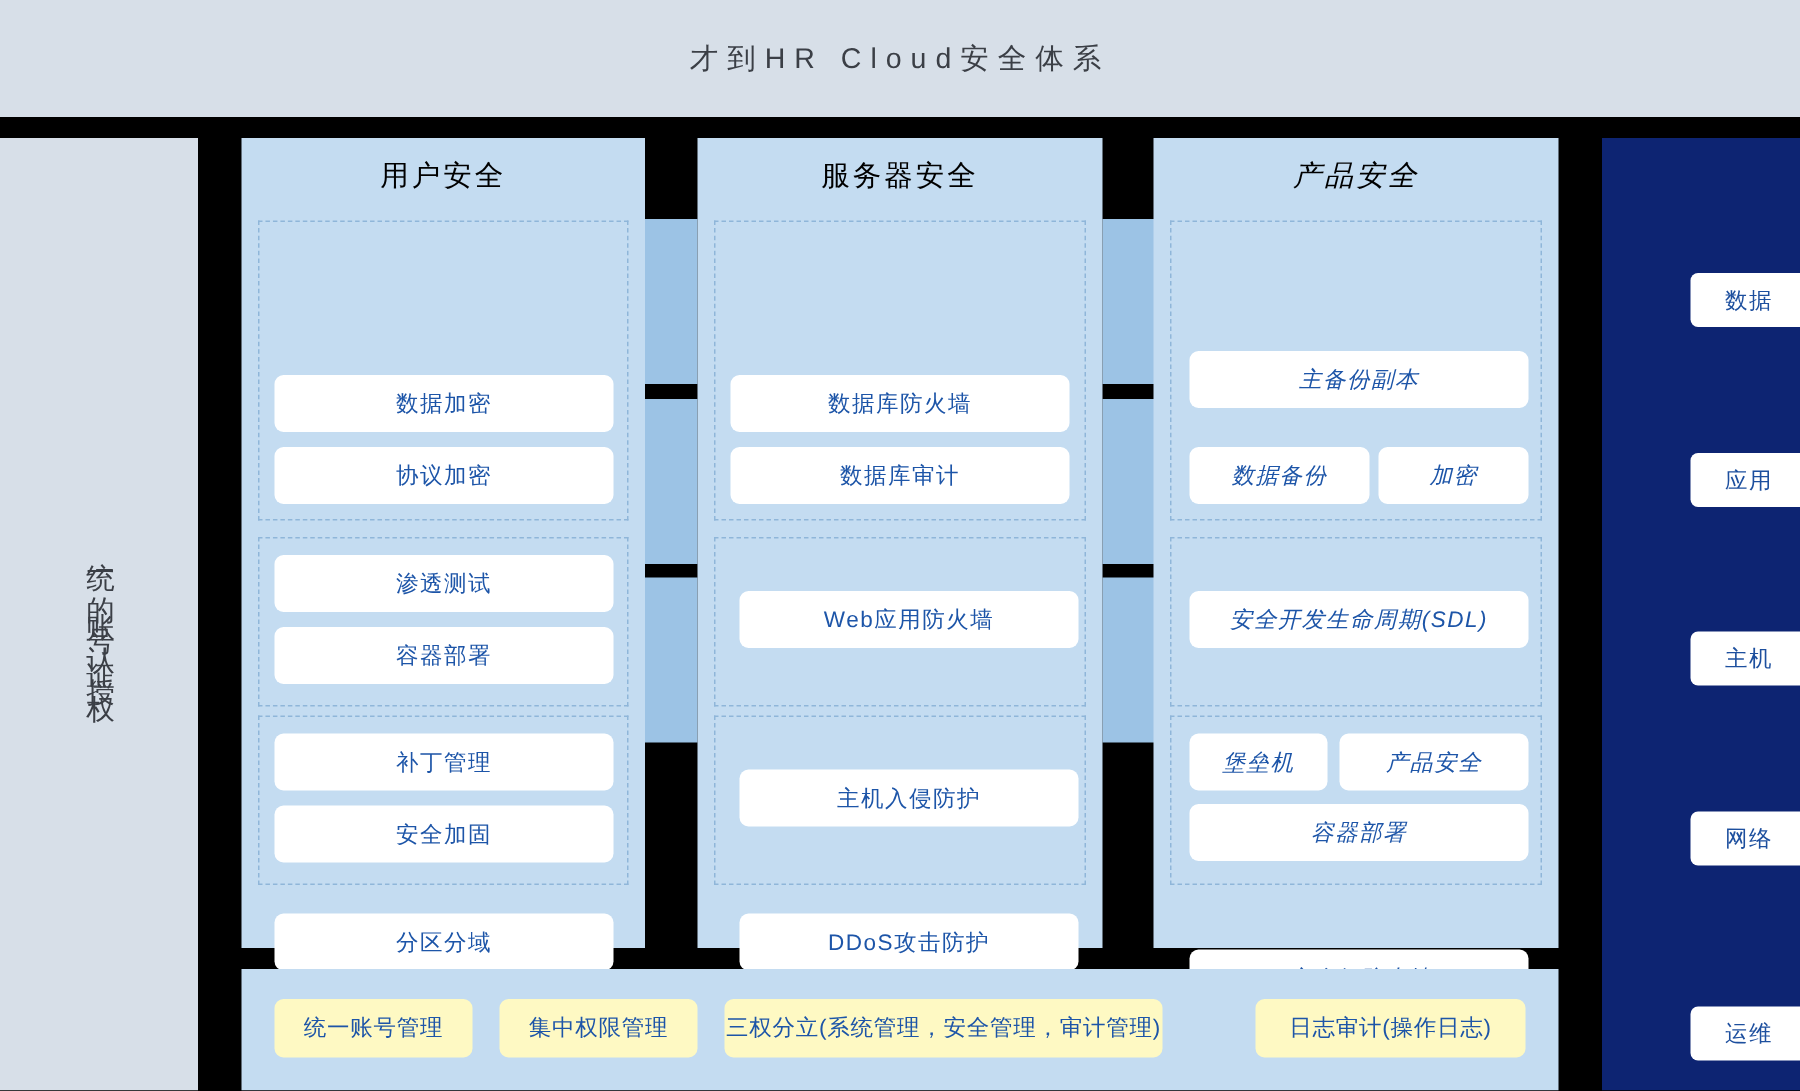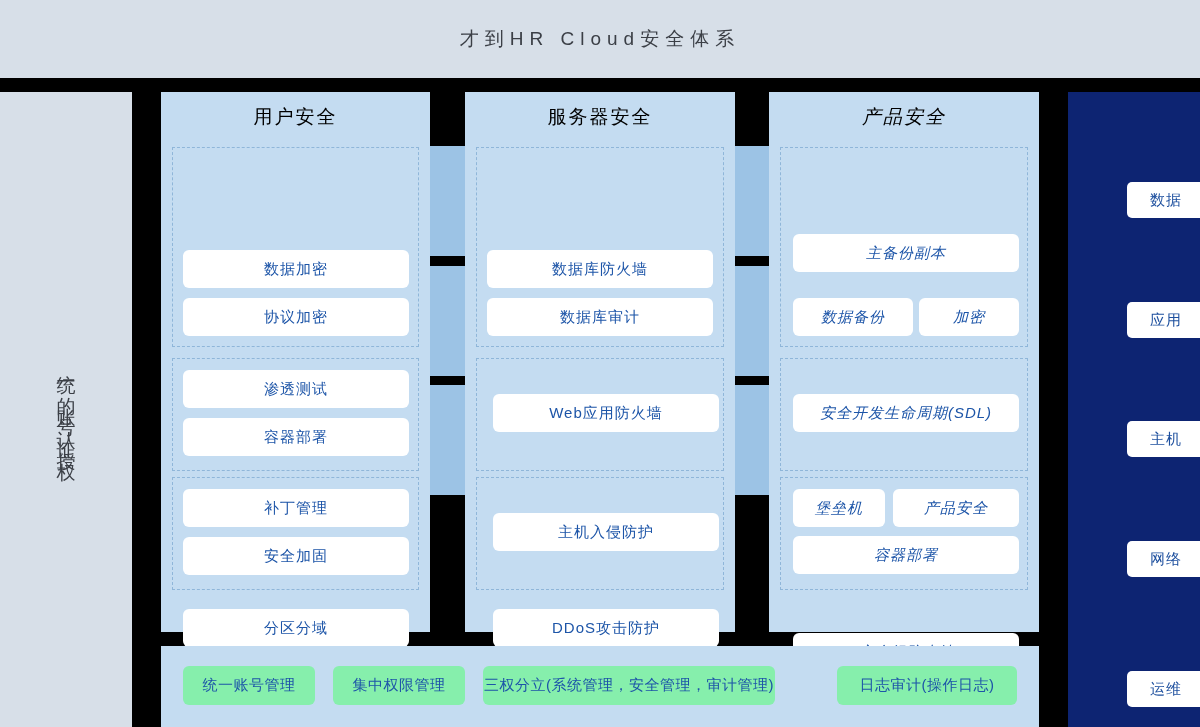--- a/index.html
+++ b/index.html
@@ -90,21 +90,21 @@
     position:absolute;width:35px;background:#9cc3e5;
   }
 
   
   .bottom{
     position:absolute;left:161px;top:646px;width:878px;height:81px;
     background:#c4dcf1;
   }
   .bchip{
     position:absolute;top:20px;height:39px;
-    background:#86efac;border-radius:6px;
+    background:#fef9c3;border-radius:6px;
     display:flex;align-items:center;justify-content:center;
     color:#1d55a8;font-size:15px;letter-spacing:0.5px;
     white-space:nowrap;box-sizing:border-box;
   }
 </style>
 </head>
 <body>
 
 <div id="stage">
 

